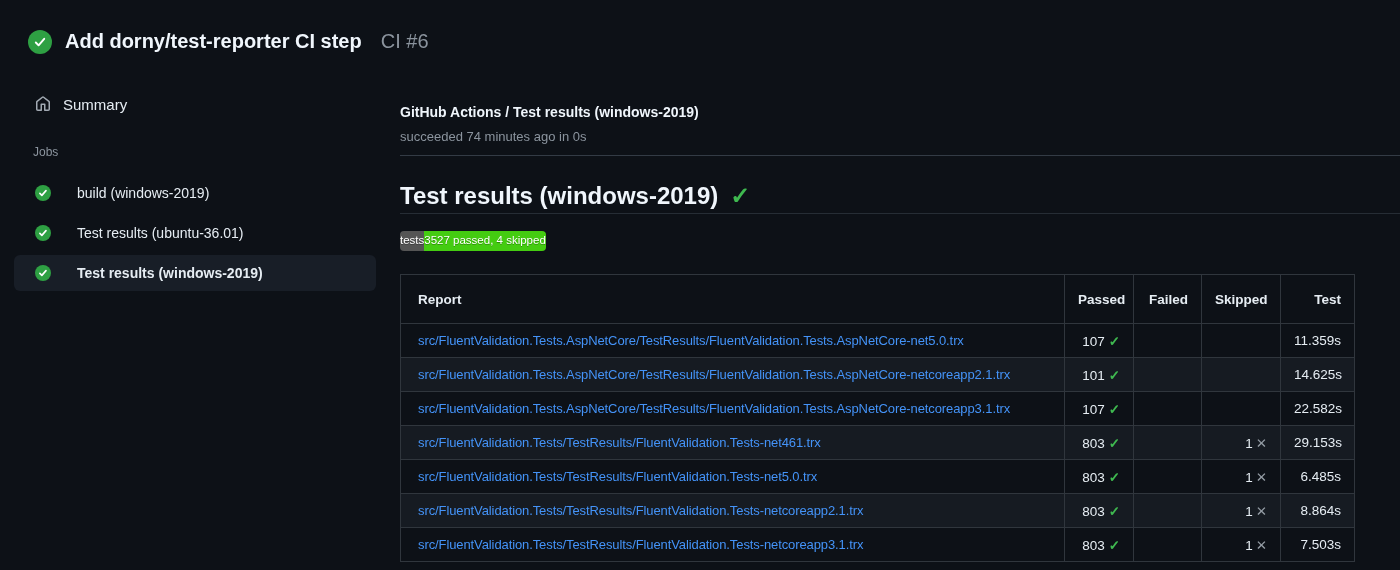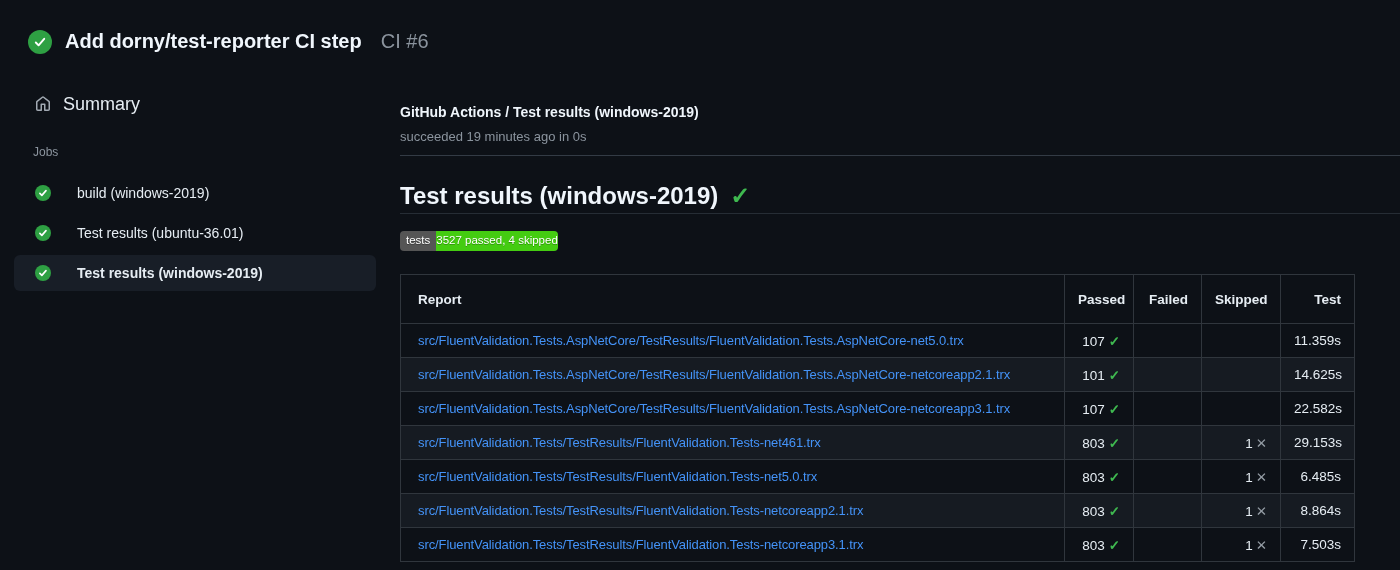--- a/index.html
+++ b/index.html
@@ -21,21 +21,21 @@
   .check-circle svg { display:block; }
   .app-title { font-size:20px; font-weight:700; color:var(--fg-bright,#f0f6fc); }
   .run-number { font-size:20px; font-weight:400; color:var(--muted,#8b949e); margin-left:6px; }
 
   
   .content { display:flex; align-items:flex-start; }
 
   
   .sidebar { width:400px; flex-shrink:0; padding-top:32px; }
   .summary-item { display:flex; align-items:center; gap:12px; padding:8px 0 8px 35px; height:32px; cursor:pointer; }
-  .summary-item .label { font-size:18px; color:var(--fg,#e6edf3); }
+  .summary-item .label { font-size:15px; color:var(--fg,#e6edf3); }
   .home-icon svg { display:block; }
   .jobs-label { margin:25px 0 0 33px; font-size:12px; color:var(--muted,#8b949e); height:16px; }
   .jobs-list { margin-top:14px; }
   .job-item {
     display:flex; align-items:center; gap:26px;
     height:36px; margin:0 24px 4px 14px; padding-left:21px;
     border-radius:6px; cursor:pointer;
   }
   .job-item .job-label { font-size:14px; color:var(--fg,#e6edf3); }
   .job-item.selected { background: var(--selected-bg,#181e27); }
@@ -49,21 +49,21 @@
   h1.result-heading {
     margin-top:25px; font-size:24px; font-weight:600; line-height:30px;
     color:var(--fg-bright,#f0f6fc); padding-bottom:2px;
     border-bottom:1px solid var(--divider-faint,#262d35);
   }
   .heading-check { color:var(--success,#3fb950); font-weight:700; margin-left:12px; }
 
   
   .badge { display:inline-flex; margin-top:17px; border-radius:4px; overflow:hidden;
            font-size:11.5px; line-height:13px; }
-  .badge .seg { padding:3px 6px 4px; color:#fff; text-shadow:0 1px 0 rgba(0,0,0,.3); }
+  .badge .seg { padding:3px 0 4px; color:#fff; text-shadow:0 1px 0 rgba(0,0,0,.3); }
   .badge .seg.label { background: var(--badge-label-bg,#555555); }
   .badge .seg.value { background: var(--badge-value-bg,#44cc11); padding:3px 0 4px; }
 
   
   table.results { border-collapse:collapse; width:955px; margin-top:23px; table-layout:fixed; }
   col.c-passed  { width:69px; }
   col.c-failed  { width:68px; }
   col.c-skipped { width:79px; }
   col.c-time    { width:74px; }
   .results th, .results td { border:1px solid var(--table-border,#30363d); white-space:nowrap; overflow:hidden; }
@@ -125,21 +125,21 @@
               <path fill="none" stroke="#ffffff" stroke-width="2.6" stroke-linecap="round" stroke-linejoin="round" d="M3 8.6l3.2 3.2 6.6-7.6"></path>
             </svg>
           </span>
           <span class="job-label">Test results (windows-2019)</span>
         </div>
       </div>
   </div>
 
   <div class="main">
     <div class="check-title">GitHub Actions / Test results (windows-2019)</div>
-    <div class="check-status">succeeded 19 minutes ago in 0s</div>
+    <div class="check-status">succeeded 74 minutes ago in 0s</div>
     <div class="divider"></div>
 
     <h1 class="result-heading"><span>Test results (windows-2019)</span><span class="heading-check">✓</span></h1>
 
     <div class="badge">
       <span class="seg label">tests</span>
       <span class="seg value">3527 passed, 4 skipped</span>
     </div>
 
     <table class="results">

